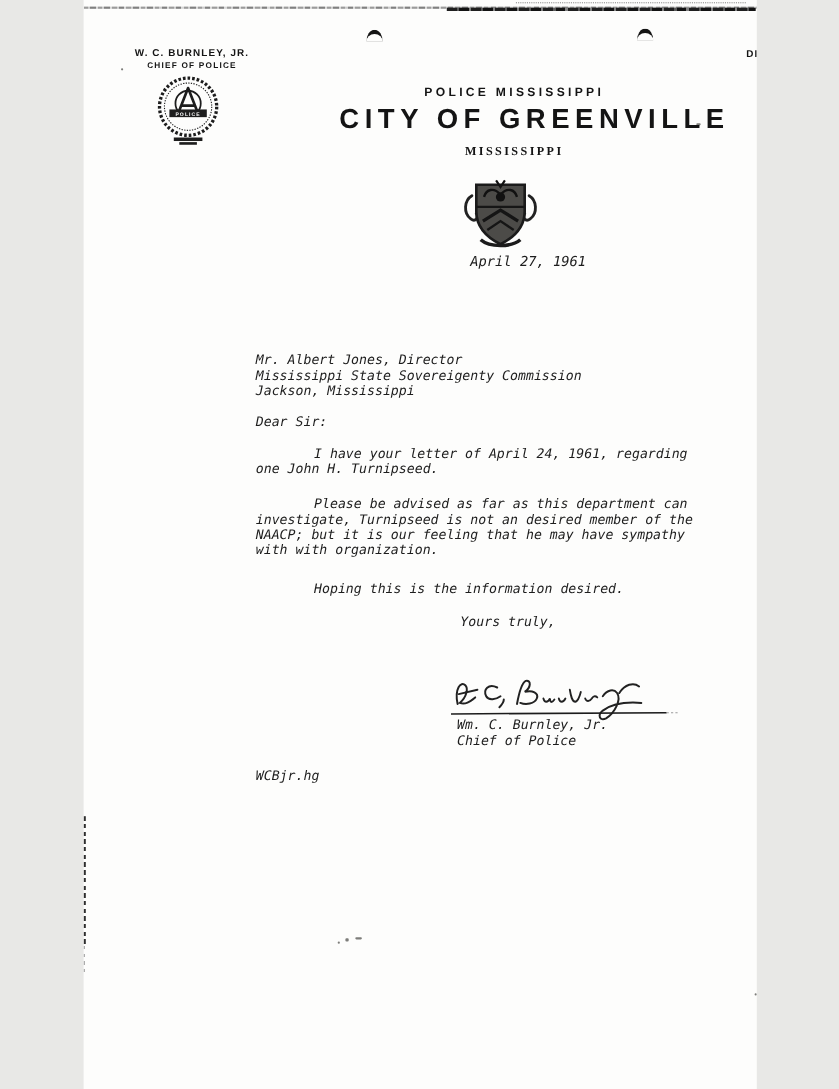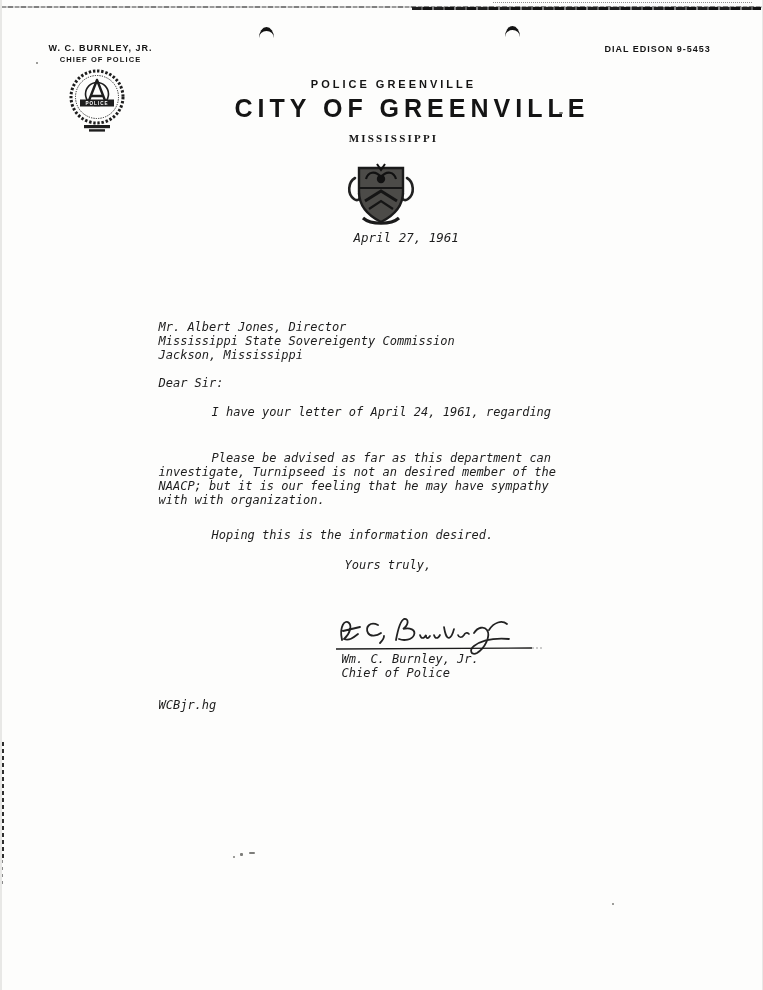--- a/index.html
+++ b/index.html
@@ -1,18 +1,18 @@
 <!DOCTYPE html>
 <html><head>
 <meta charset="utf-8">
 <style>
   html,body{margin:0;padding:0;background:#e8e8e6;}
   .page{
     position:relative;
-    width:760px;height:990px;
+    width:612px;height:990px;
     margin:0 auto;
     background:#fdfdfc;
     overflow:hidden;
     font-family:"Liberation Sans", sans-serif;
     color:#1c1c1c;
   }
   
   .scan-top-1{position:absolute;top:6px;left:0;width:100%;height:2px;
     background:repeating-linear-gradient(90deg,#8a8a8a 0 4px,#c2c2c2 4px 6px,#6a6a6a 6px 11px,#d0d0d0 11px 13px);opacity:.85;}
   .scan-top-2{position:absolute;top:7px;left:54%;width:46%;height:3px;
@@ -86,21 +86,21 @@
       <rect x="13" y="30.5" width="34" height="7" fill="#1d1d1d"></rect>
       <text x="30" y="36" text-anchor="middle" font-size="4.6" letter-spacing="1" fill="#ffffff" font-family="Liberation Sans, sans-serif" font-weight="bold">POLICE</text>
       <rect x="17" y="56" width="26" height="3.2" fill="#1d1d1d"></rect>
       <rect x="22" y="60.2" width="16" height="2.4" fill="#1d1d1d"></rect>
     </svg>
   </div>
 
   <div class="lh-phone">DIAL EDISON 9-5453</div>
 
   <div class="lh-center">
-    <div class="lh-dept">POLICE GREENVILLE</div>
+    <div class="lh-dept">POLICE MISSISSIPPI</div>
     <div class="lh-city">CITY OF GREENVILLE</div>
     <div class="lh-state">MISSISSIPPI</div>
   </div>
 
   <div class="seal">
     <svg width="72" height="66" viewBox="0 0 72 66">
       <path d="M10 16 C3 20 2 32 9 37 C13 40 17 36 14 32" fill="none" stroke="#222" stroke-width="2.6" stroke-linecap="round"></path>
       <path d="M62 16 C69 20 70 32 63 37 C59 40 55 36 58 32" fill="none" stroke="#222" stroke-width="2.6" stroke-linecap="round"></path>
       <path d="M14 6 L58 6 L58 30 C58 45 48 54 36 60 C24 54 14 45 14 30 Z" fill="#4c4b48" stroke="#1b1b1b" stroke-width="2.4"></path>
       <path d="M32 2 L36 8 L40 2" fill="none" stroke="#111" stroke-width="2"></path>
@@ -118,20 +118,21 @@
   <div class="recipient tw">
     <div>Mr. Albert Jones, Director</div>
     <div>Mississippi State Sovereigenty Commission</div>
     <div>Jackson, Mississippi</div>
   </div>
 
   <div class="salutation tw">Dear Sir:</div>
 
   <div class="para p1 tw">
     <div class="indent">I have your letter of April 24, 1961, regarding</div>
+    <div>one John H. Turnipseed.</div>
   </div>
 
   <div class="para p2 tw">
     <div class="indent">Please be advised as far as this department can</div>
     <div>investigate, Turnipseed is not an desired member of the</div>
     <div>NAACP; but it is our feeling that he may have sympathy</div>
     <div>with with organization.</div>
   </div>
 
   <div class="para p3 tw">

